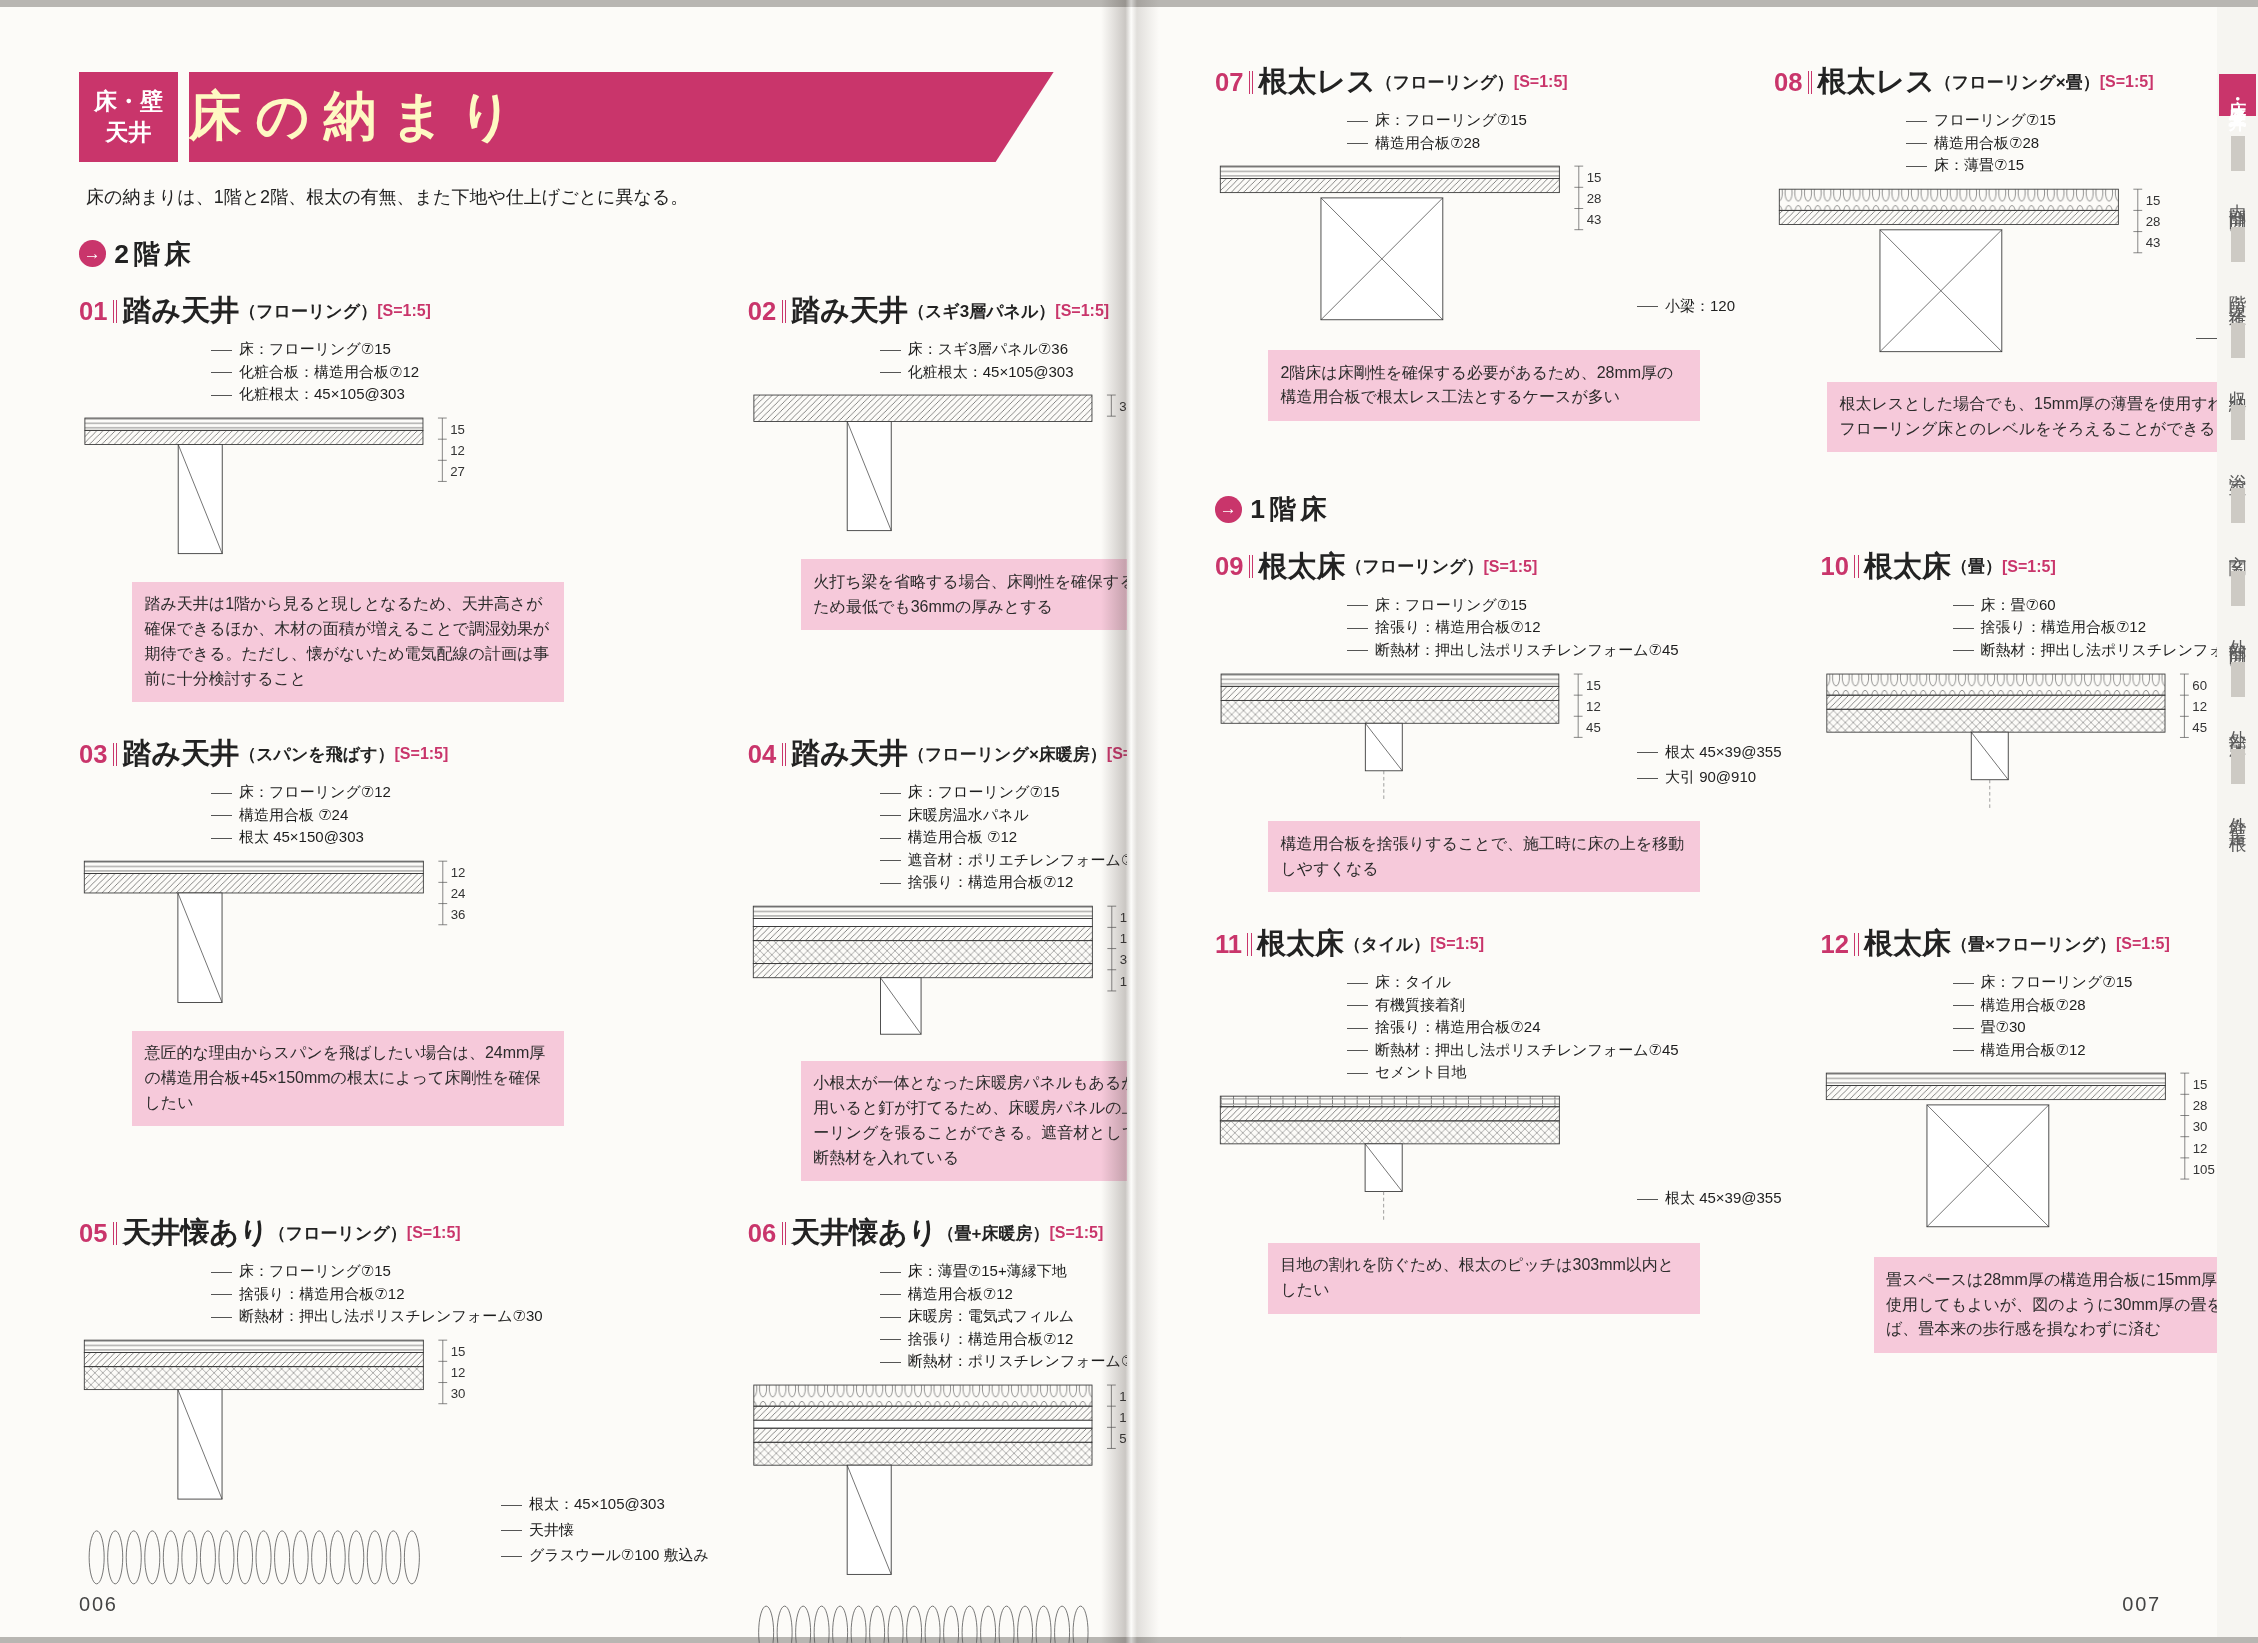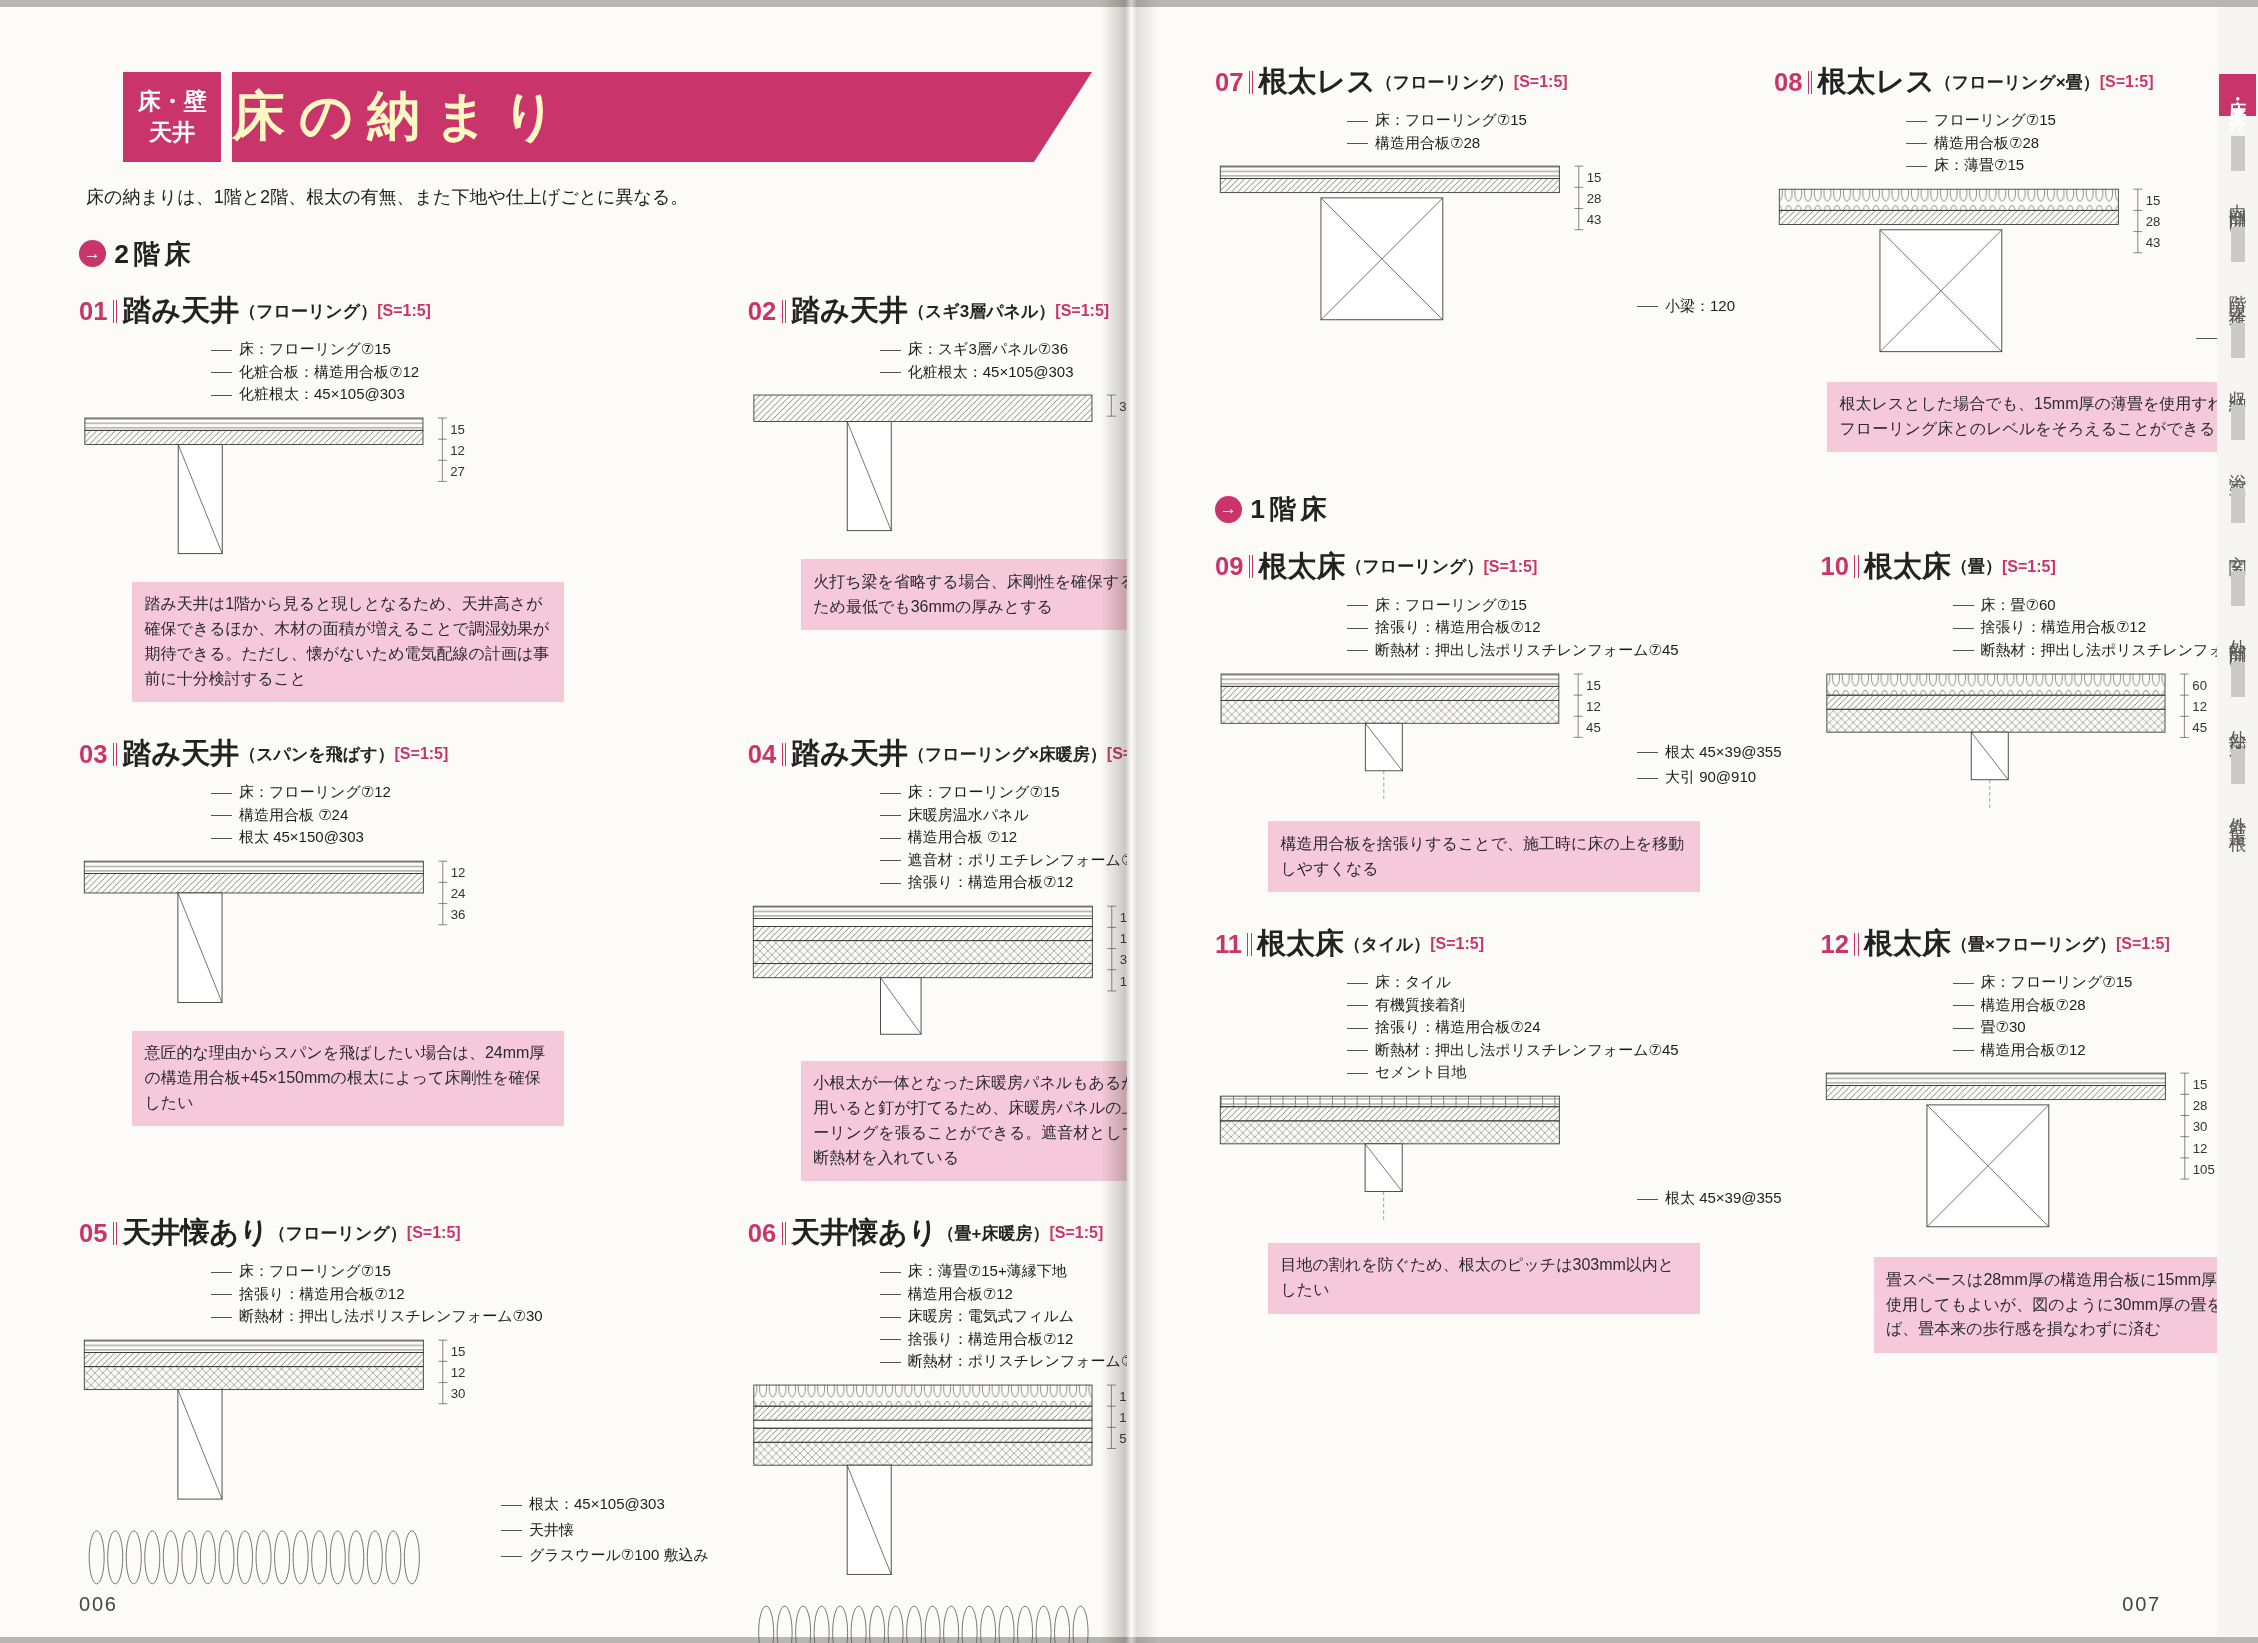--- a/index.html
+++ b/index.html
@@ -11,21 +11,21 @@
   }
   .page{ position:absolute; top:7px; bottom:7px; background:#fcfbf8; }
   #page-left{ left:0; width:1127px; padding:65px 35px 0 79px; }
   #page-right{ left:1127px; width:1090px; padding:55px 30px 0 88px; }
   .gutter{
     position:absolute; left:1101px; top:0; bottom:0; width:58px; z-index:6; pointer-events:none;
     background:linear-gradient(to right, rgba(60,50,45,0) 0%, rgba(60,50,45,.26) 42%,
       rgba(255,255,255,.38) 52%, rgba(60,50,45,.14) 62%, rgba(60,50,45,0) 100%);
   }
   
-  .banner-row{ display:flex; gap:10.6px; margin-bottom:21px;margin-left:44px; }
+  .banner-row{ display:flex; gap:10.6px; margin-bottom:21px; }
   .tab-box{
     width:99px; height:90px; background:var(--accent); color:#fff; font-weight:bold;
     font-size:23px; line-height:1.35; display:flex; flex-direction:column;
     align-items:center; justify-content:center;
   }
   .title-banner{
     width:865px; height:90px; background:var(--accent); color:#fef9c3; font-weight:bold;
     font-size:53px; letter-spacing:14px; display:flex; align-items:center; 
     clip-path:polygon(0 0, 100% 0, calc(100% - 58px) 100%, 0 100%);
   }
@@ -384,20 +384,21 @@
             <line x1="407" y1="32" x2="417" y2="32" stroke="#555" stroke-width="0.8"></line>
             <text x="421" y="50" font-size="15" fill="#333">28</text>
             <line x1="407" y1="56" x2="417" y2="56" stroke="#555" stroke-width="0.8"></line>
             <text x="421" y="74" font-size="15" fill="#333">43</text>
             <line x1="407" y1="80" x2="417" y2="80" stroke="#555" stroke-width="0.8"></line>
           </svg>
           <div class="d-callouts">
             <div class="d-callout">小梁：120</div>
           </div>
         </div>
+        <div class="d-note">2階床は床剛性を確保する必要があるため、28mm厚の構造用合板で根太レス工法とするケースが多い</div>
       </div>
       <div class="detail">
         <div class="d-head">
           <span class="d-num">08</span>
           <span class="d-bar"></span>
           <span class="d-title">根太レス</span>
           <span class="d-sub">（フローリング×畳）</span>
           <span class="d-scale">[S=1:5]</span>
         </div>
         <div class="d-labels">

